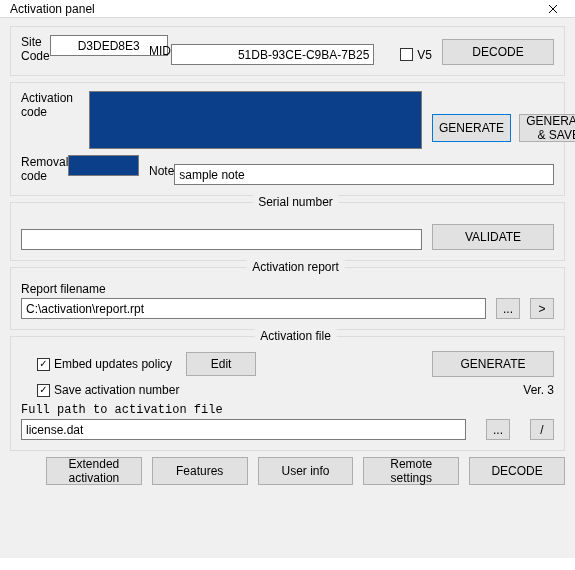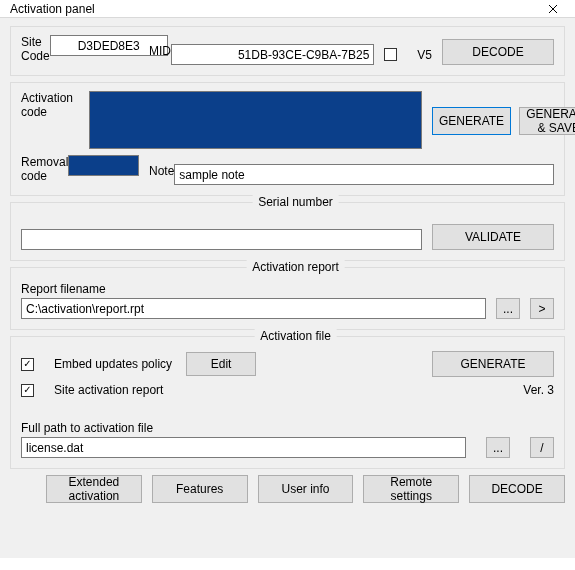--- a/index.html
+++ b/index.html
@@ -83,21 +83,22 @@
   }
   .btn.primary {
     border: 1px solid #0078d7;
   }
   .btn.small { width: 24px; padding: 0; height: 21px; }
   .row { display: flex; align-items: flex-end; gap: 10px; }
   .col { display: flex; flex-direction: row; }
   .checkbox {
     display: inline-flex;
     align-items: center;
-    gap: 20px;
+    gap: 4px;
+    margin-left: 16px;
   }
   .checkbox .box {
     width: 13px; height: 13px;
     border: 1px solid #333;
     background: #fff;
     display: inline-flex;
     align-items: center;
     justify-content: center;
     font-size: 10px;
     line-height: 1;
@@ -147,21 +148,21 @@
       </div>
       <div class="checkbox" style="height:21px; align-items:center;">
         <span class="box"></span>
         <span>V5</span>
       </div>
       <button class="btn" style="width:112px; height:26px;">DECODE</button>
     </div>
   </div>
 
   <div class="group">
-    <div class="row" style="align-items:flex-start;">
+    <div class="row" style="align-items:center;">
       <div class="col" style="flex:1;">
         <label class="fld-label">Activation code</label>
         <div class="textarea-blue"></div>
       </div>
       <div class="col" style="width:122px; gap:8px; padding-top:16px;">
         <button class="btn primary" style="height:28px;">GENERATE</button>
         <button class="btn" style="height:28px;">GENERATE &amp; SAVE</button>
       </div>
     </div>
     <div class="row" style="margin-top:6px;">
@@ -201,26 +202,26 @@
         <span class="box">✓</span>
         <span>Embed updates policy</span>
       </div>
       <button class="btn" style="width:70px; height:24px; margin-left:4px;">Edit</button>
       <div style="flex:1;"></div>
       <button class="btn" style="width:122px; height:26px;">GENERATE</button>
     </div>
     <div class="row" style="align-items:center; margin-top:6px;">
       <div class="checkbox">
         <span class="box">✓</span>
-        <span>Site activation report</span>
+        <span>Save activation number</span>
       </div>
       <div style="flex:1;"></div>
       <span>Ver. 3</span>
     </div>
-    <label class="fld-label" style="margin-top:24px;">Full path to activation file</label>
+    <label class="fld-label" style="margin-top:6px;font-family:Liberation Mono, monospace;">Full path to activation file</label>
     <div class="row" style="gap:20px;">
       <input type="text" style="flex: 1 1 0%;" value="license.dat">
       <button class="btn small">...</button>
       <button class="btn small">/</button>
     </div>
   </div>
 
   <div class="bottom-bar">
     <button class="btn">Extended activation</button>
     <button class="btn">Features</button>

